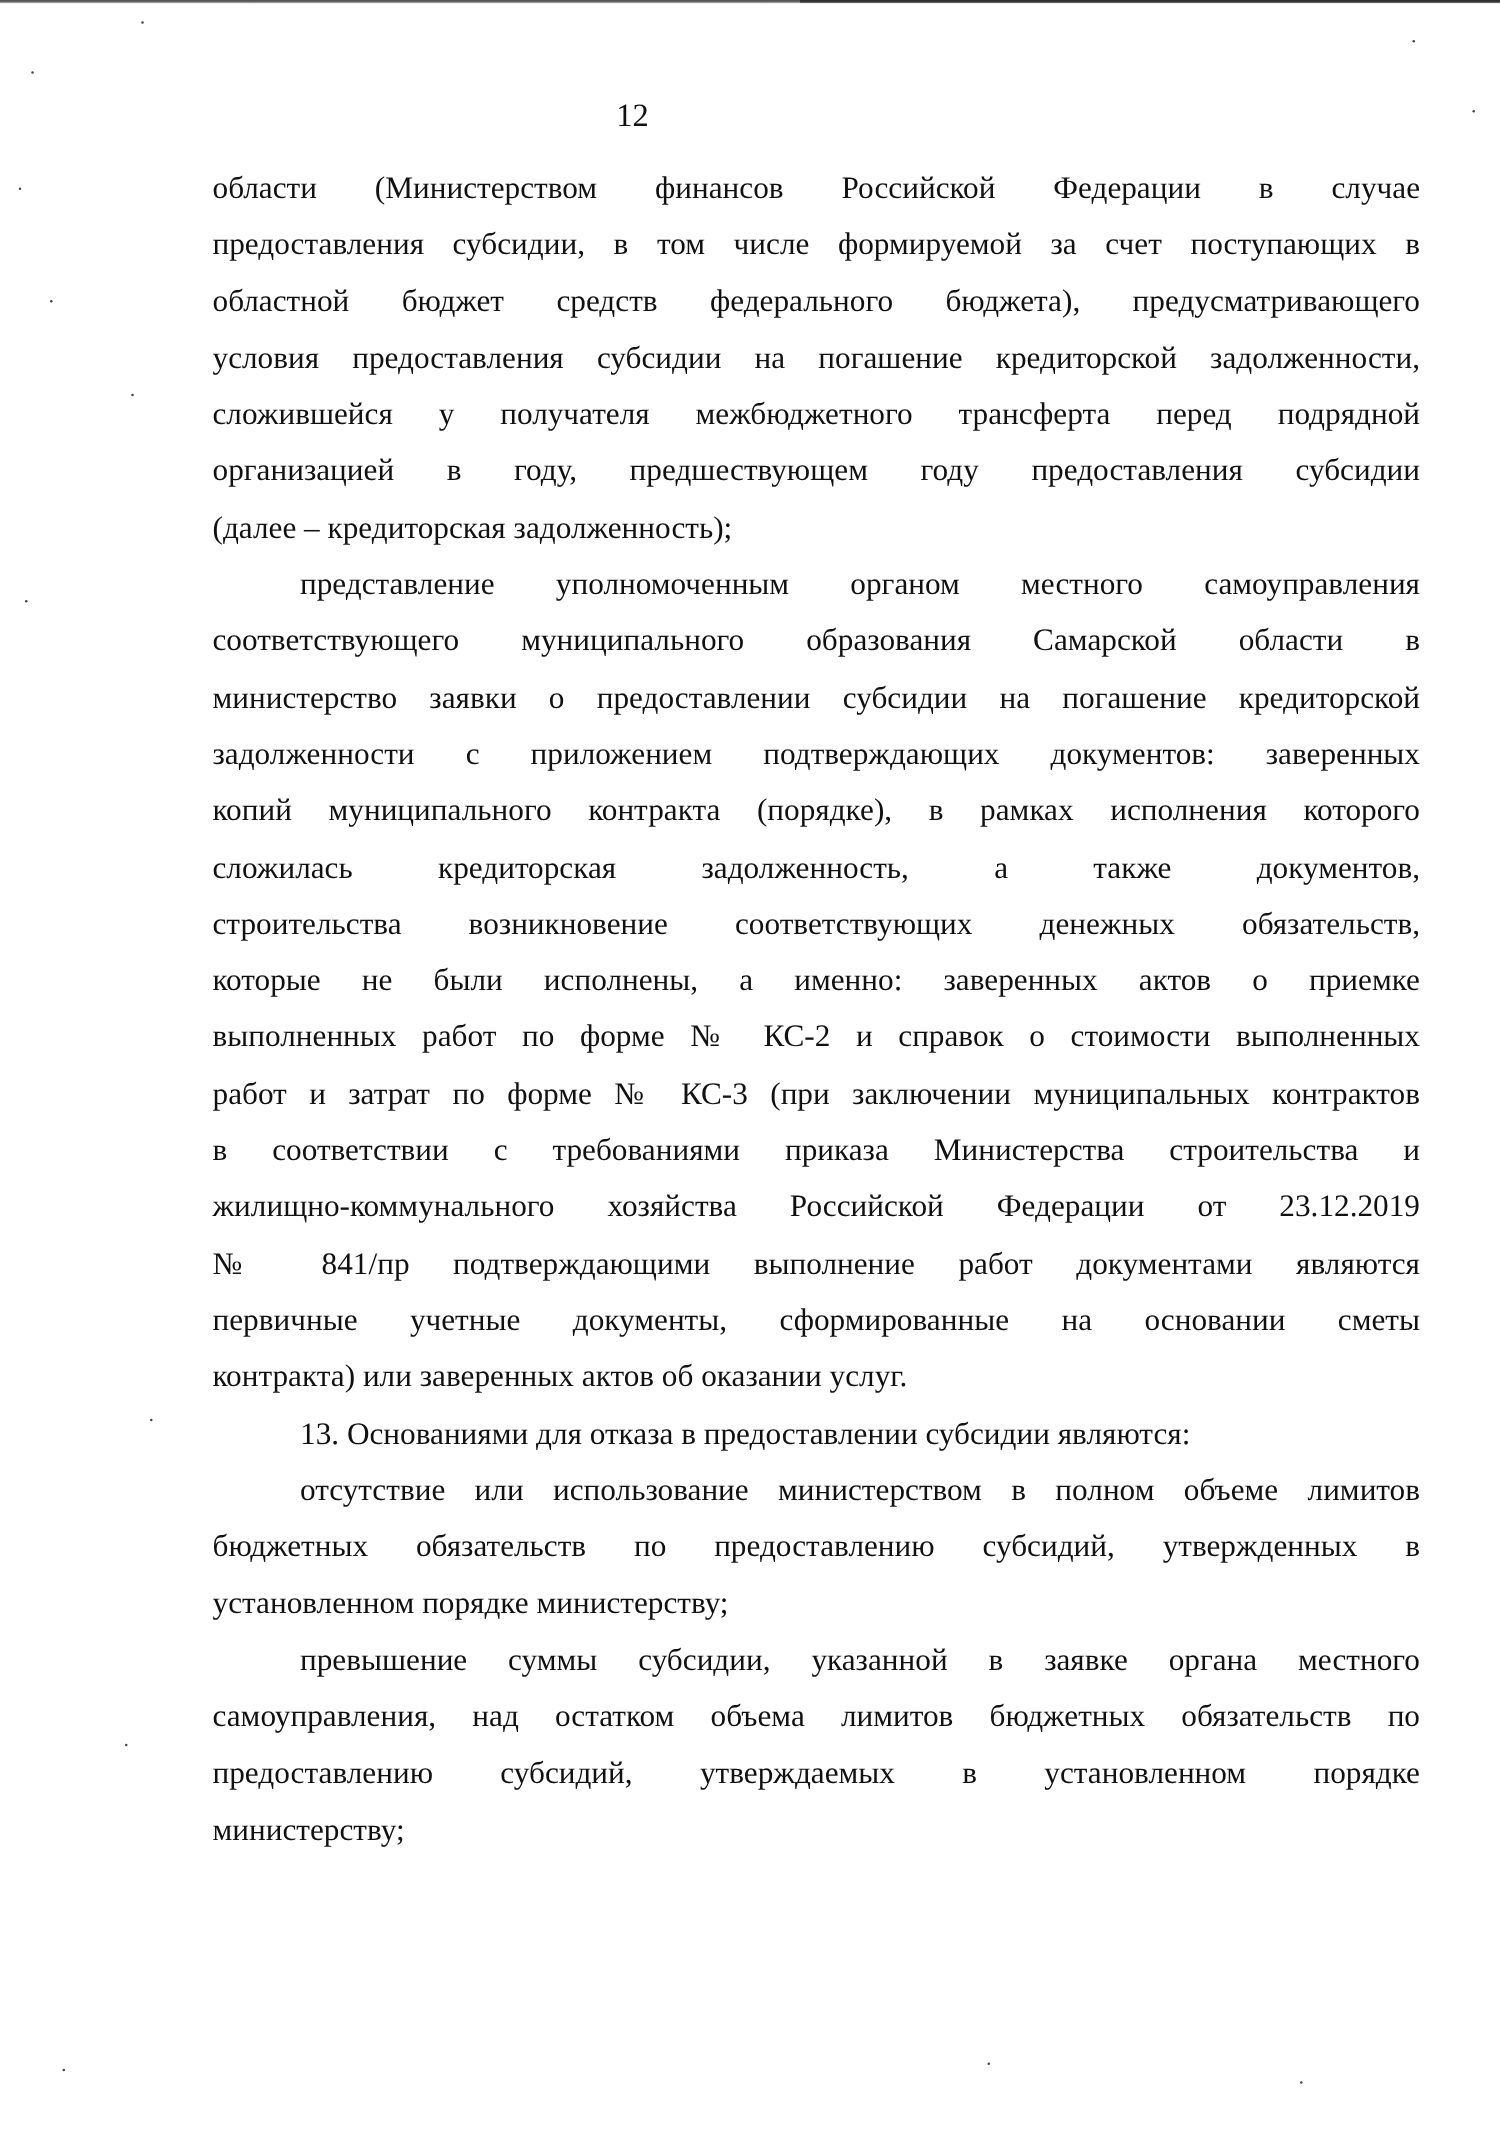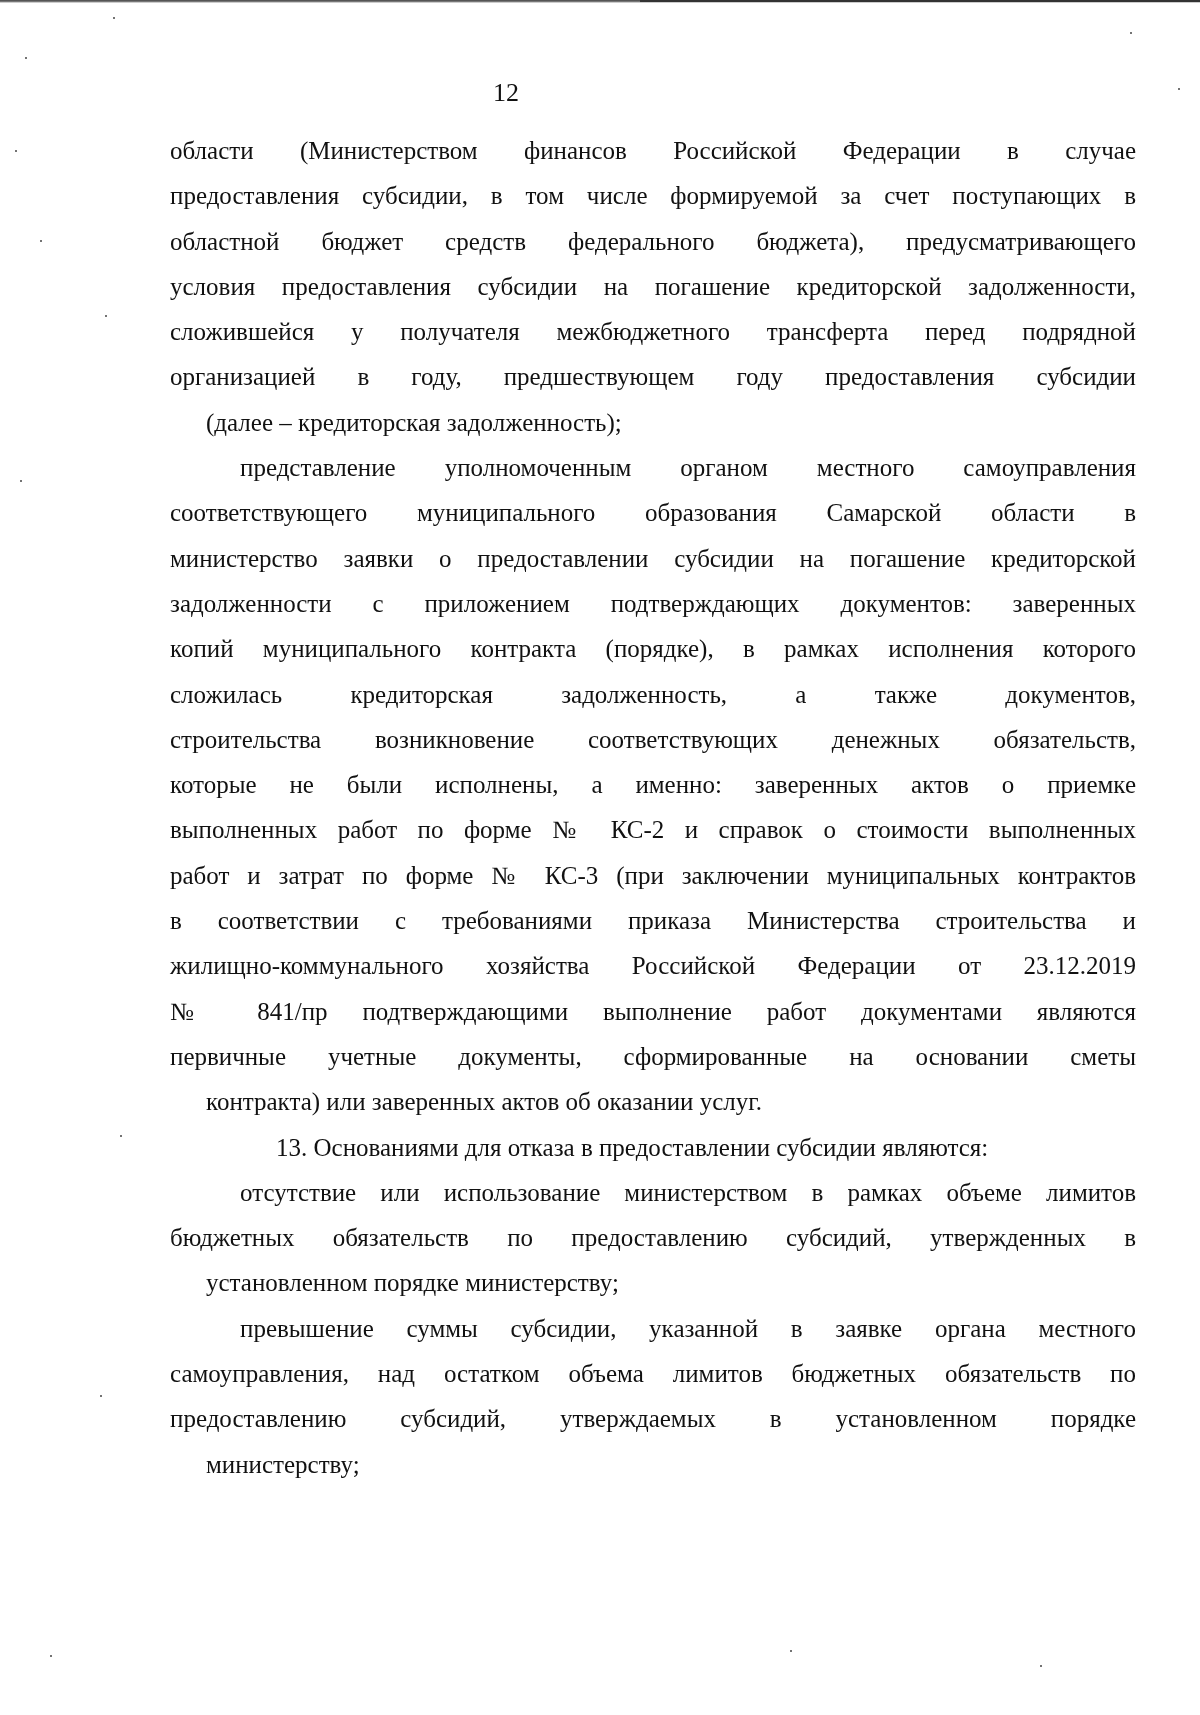--- a/index.html
+++ b/index.html
@@ -58,21 +58,20 @@
       height: 45.3px;
       font-size: 25px;
       line-height: 30px;
       white-space: nowrap;
       text-align: justify;
       text-align-last: justify;
     }
     .line.last {
       text-align: center;
       text-align-last: left;
-      margin-left: 36px;
     }
     .line.indent {
       padding-left: 70px;
     }
   </style>
 </head>
 <body>
 
 <div class="top-edge"></div>
 <div class="top-edge-dark"></div>
@@ -121,21 +120,21 @@
     <span class="line">№ 841/пр подтверждающими выполнение работ документами являются</span>
     <span class="line">первичные учетные документы, сформированные на основании сметы</span>
     <span class="line last">контракта) или заверенных актов об оказании услуг.</span>
   </div>
 
   <div>
     <span class="line indent last">13. Основаниями для отказа в предоставлении субсидии являются:</span>
   </div>
 
   <div>
-    <span class="line indent">отсутствие или использование министерством в рамках объеме лимитов</span>
+    <span class="line indent">отсутствие или использование министерством в полном объеме лимитов</span>
     <span class="line">бюджетных обязательств по предоставлению субсидий, утвержденных в</span>
     <span class="line last">установленном порядке министерству;</span>
   </div>
 
   <div>
     <span class="line indent">превышение суммы субсидии, указанной в заявке органа местного</span>
     <span class="line">самоуправления, над остатком объема лимитов бюджетных обязательств по</span>
     <span class="line">предоставлению субсидий, утверждаемых в установленном порядке</span>
     <span class="line last">министерству;</span>
   </div>

